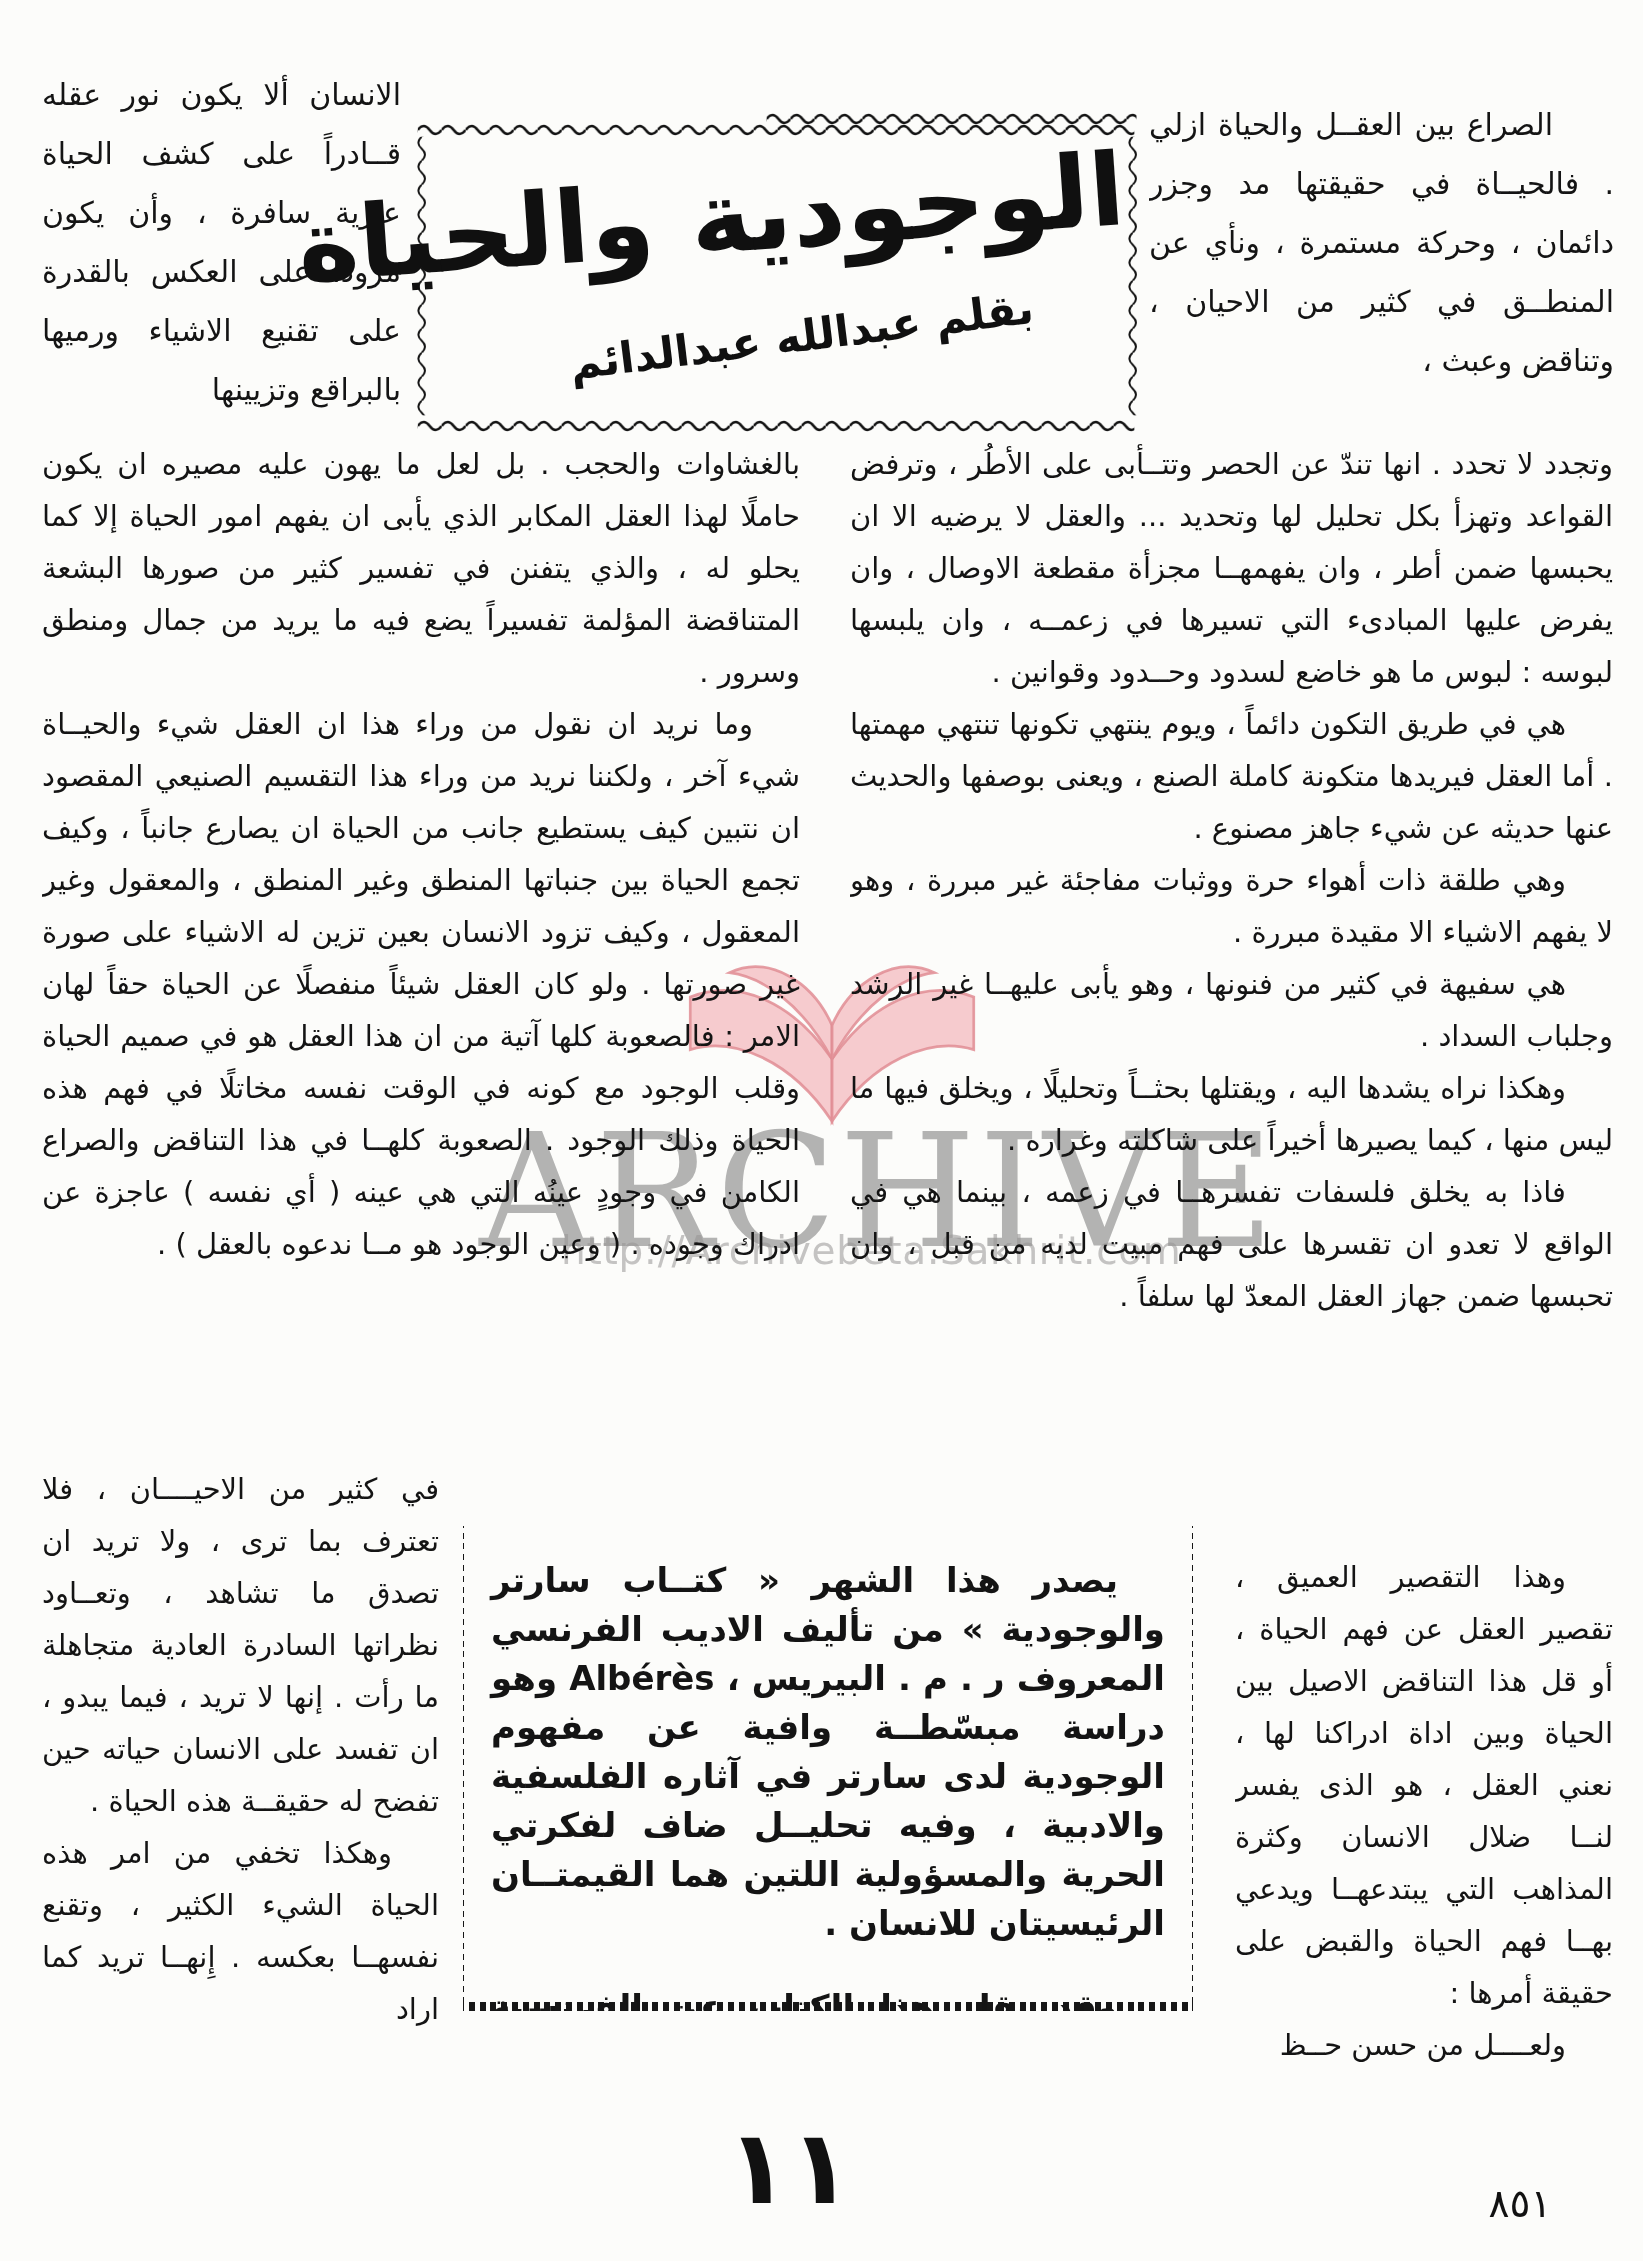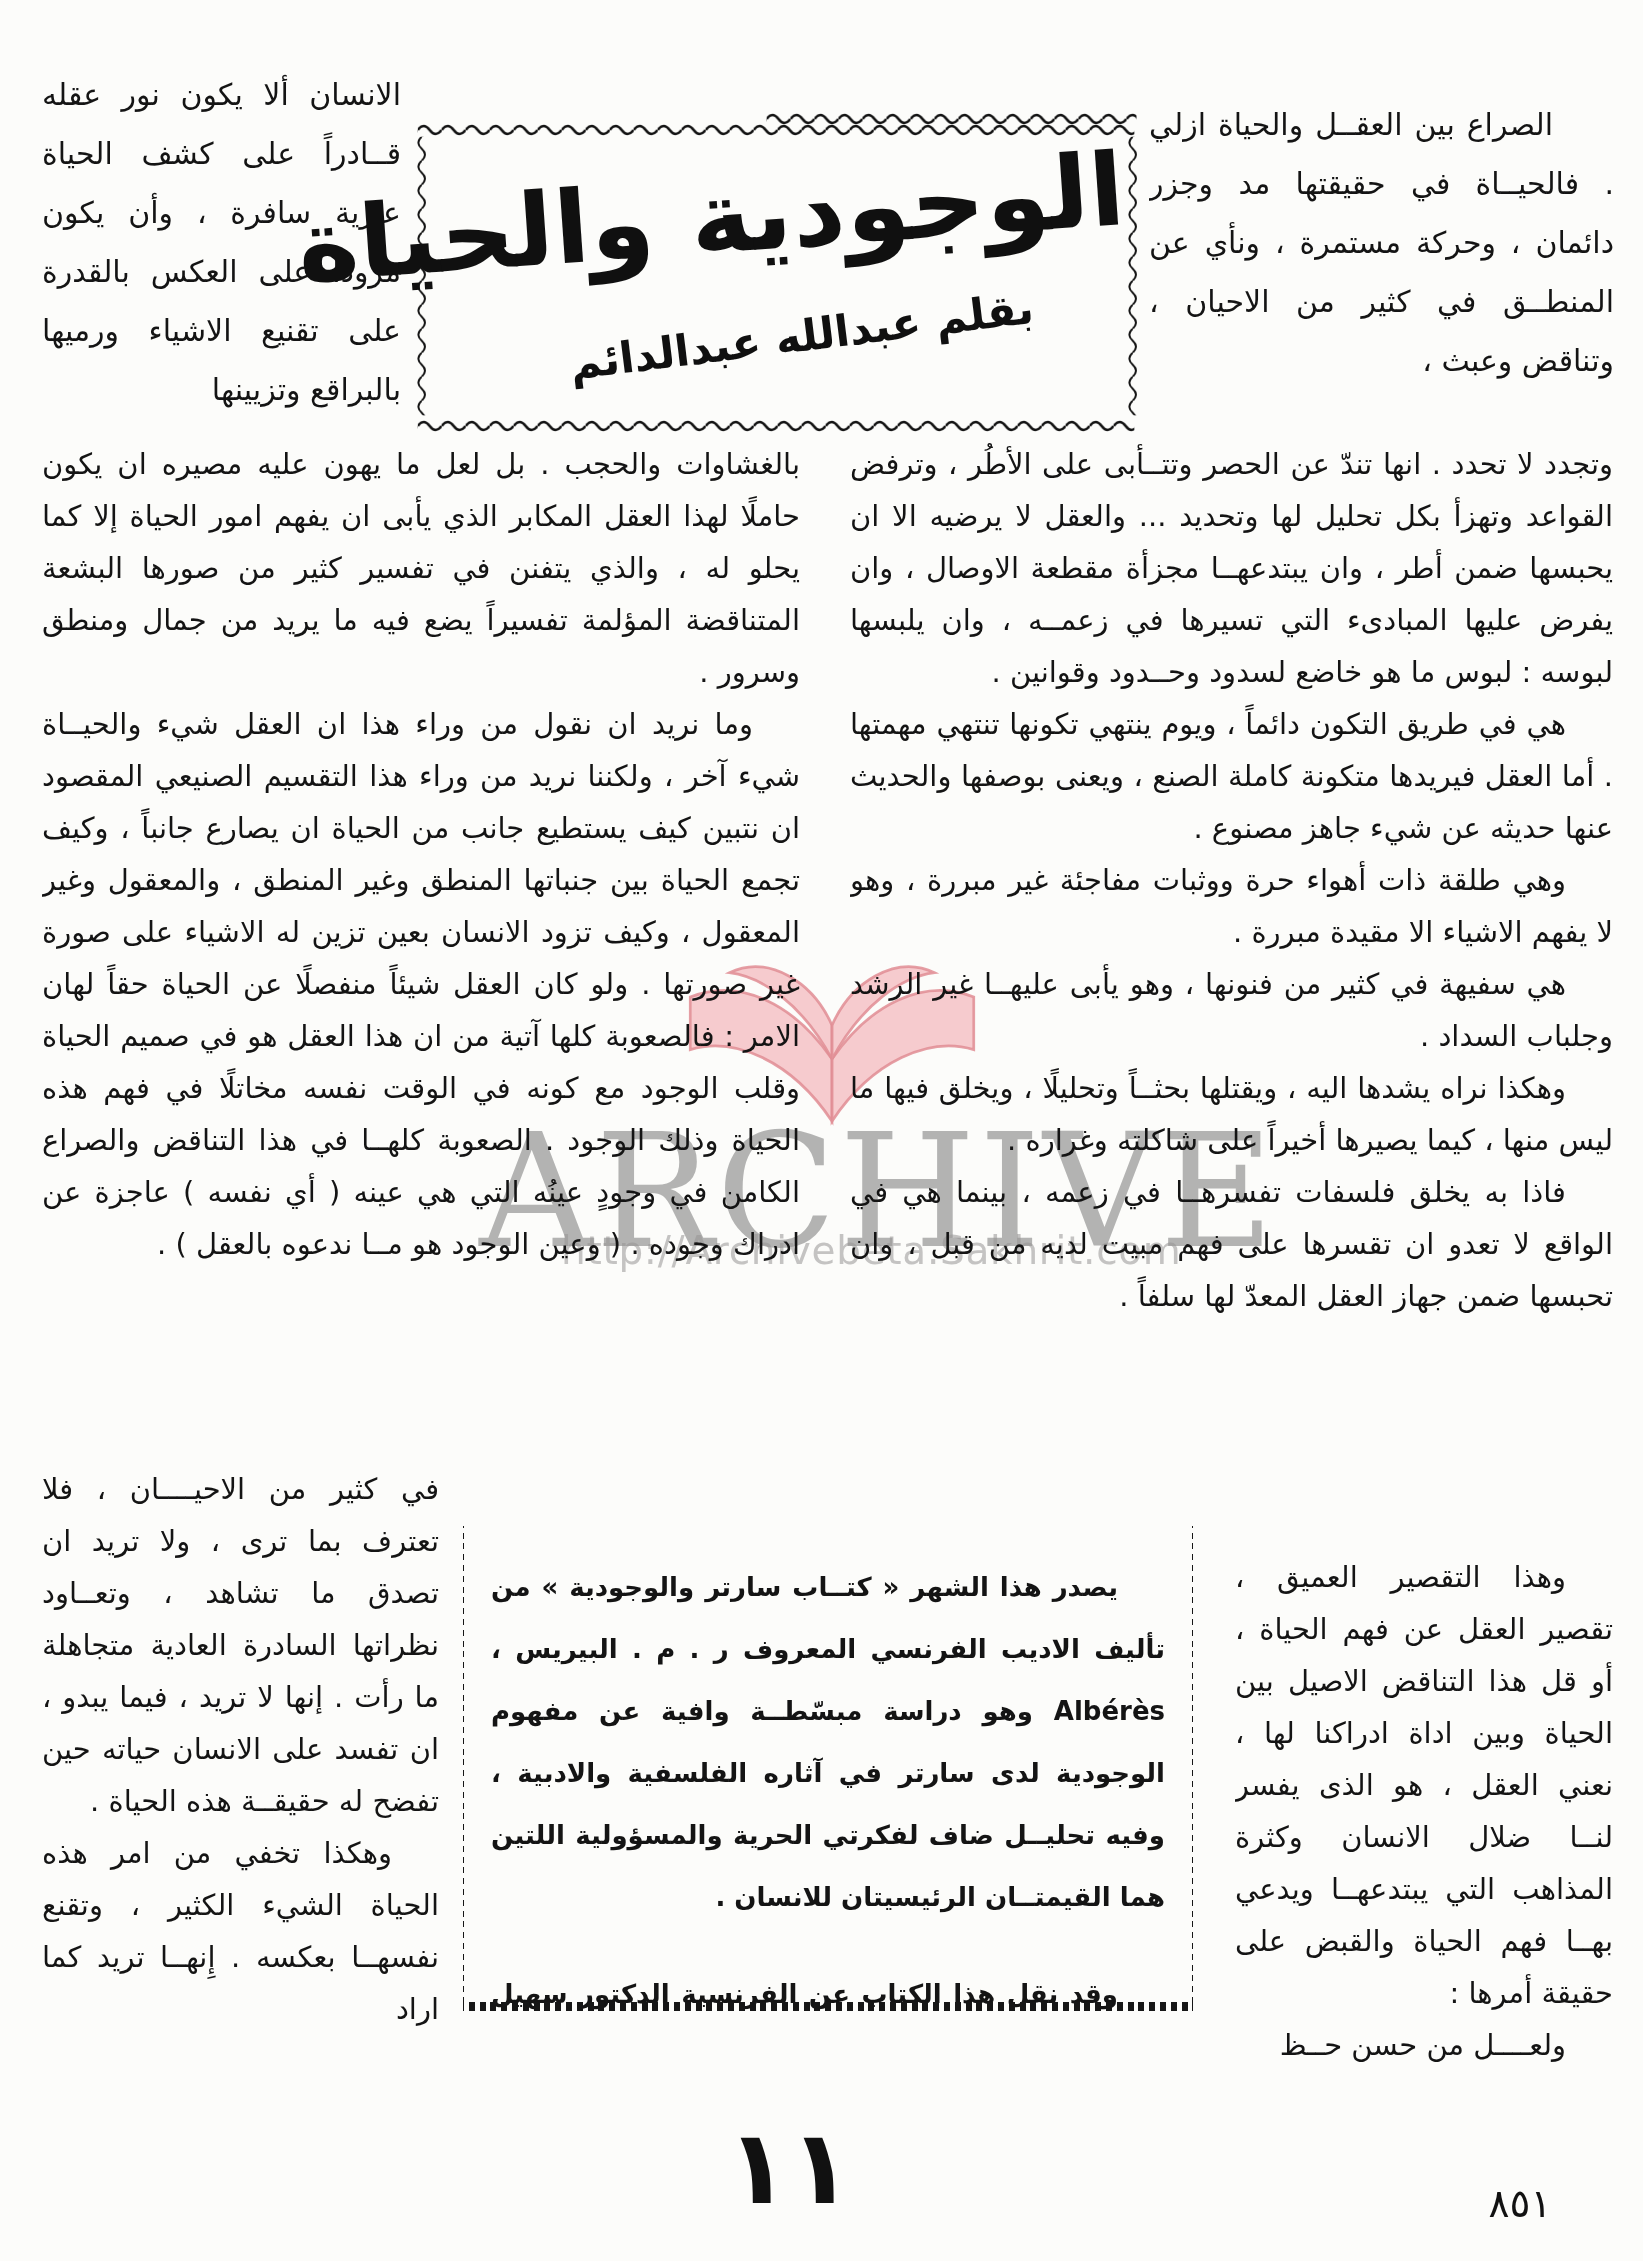--- a/index.html
+++ b/index.html
@@ -32,21 +32,21 @@
     position:absolute;right:81px;top:191px;width:513px;
     font-size:43px;font-weight:bold;text-align:center;direction:rtl;
     transform:rotate(-7deg);color:#101010;white-space:nowrap;
   }
   
   .ann-box{
     left:463px;top:1526px;width:730px;height:485px;
     box-sizing:border-box;padding:30px 28px 13.5px 28px;overflow:hidden;
   }
   .ann-box p{
-    font-size:26px;font-weight:bold;line-height:62px;text-indent:47px;margin:0;
+    font-size:34px;font-weight:bold;line-height:49px;text-indent:47px;margin:0;
   }
   .ann-box p + p{margin-top:35px;}
   .dash-h{position:absolute;height:13.5px;background:repeating-linear-gradient(90deg,#161616 0 6px,transparent 6px 10.8px);}
   .dash-v{position:absolute;width:13px;background:repeating-linear-gradient(180deg,#161616 0 6px,transparent 6px 10.8px);}
   
   .wm-archive{
     left:405px;top:1100px;width:946px;
     font-family:"DejaVu Serif", serif;
     font-size:157px;font-weight:500;letter-spacing:2.7px;
     color:rgba(100,100,100,0.48);text-align:center;white-space:nowrap;
@@ -134,21 +134,21 @@
   <div class="abs wm-url">http://Archivebeta.Sakhrit.com</div>
 </div>
 
 <div class="abs ar body-text clip" style="left:42px;top:438px;width:758px;height:1022px;">
   <p class="no-indent">بالغشاوات والحجب . بل لعل ما يهون عليه مصيره ان يكون حاملًا لهذا العقل المكابر الذي يأبى ان يفهم امور الحياة إلا كما يحلو له ، والذي يتفنن في تفسير كثير من صورها البشعة المتناقضة المؤلمة تفسيراً يضع فيه ما يريد من جمال ومنطق وسرور .</p>
   <p>وما نريد ان نقول من وراء هذا ان العقل شيء والحيــاة شيء آخر ، ولكننا نريد من وراء هذا التقسيم الصنيعي المقصود ان نتبين كيف يستطيع جانب من الحياة ان يصارع جانباً ، وكيف تجمع الحياة بين جنباتها المنطق وغير المنطق ، والمعقول وغير المعقول ، وكيف تزود الانسان بعين تزين له الاشياء على صورة غير صورتها . ولو كان العقل شيئاً منفصلًا عن الحياة حقاً لهان الامر : فالصعوبة كلها آتية من ان هذا العقل هو في صميم الحياة وقلب الوجود مع كونه في الوقت نفسه مخاتلًا في فهم هذه الحياة وذلك الوجود . الصعوبة كلهــا في هذا التناقض والصراع الكامن في وجودٍ عينُه التي هي عينه ( أي نفسه ) عاجزة عن ادراك وجوده . ( وعين الوجود هو مــا ندعوه بالعقل ) .</p>
 
 </div>
 
 <div class="abs ar body-text clip" style="left:850px;top:438px;width:763px;height:1084px;">
-  <p class="no-indent">وتجدد لا تحدد . انها تندّ عن الحصر وتتــأبى على الأطُر ، وترفض القواعد وتهزأ بكل تحليل لها وتحديد ... والعقل لا يرضيه الا ان يحبسها ضمن أطر ، وان يبتدعهــا مجزأة مقطعة الاوصال ، وان يفرض عليها المبادىء التي تسيرها في زعمــه ، وان يلبسها لبوسه : لبوس ما هو خاضع لسدود وحــدود وقوانين .</p>
+  <p class="no-indent">وتجدد لا تحدد . انها تندّ عن الحصر وتتــأبى على الأطُر ، وترفض القواعد وتهزأ بكل تحليل لها وتحديد ... والعقل لا يرضيه الا ان يحبسها ضمن أطر ، وان يفهمهــا مجزأة مقطعة الاوصال ، وان يفرض عليها المبادىء التي تسيرها في زعمــه ، وان يلبسها لبوسه : لبوس ما هو خاضع لسدود وحــدود وقوانين .</p>
   <p>هي في طريق التكون دائماً ، ويوم ينتهي تكونها تنتهي مهمتها . أما العقل فيريدها متكونة كاملة الصنع ، ويعنى بوصفها والحديث عنها حديثه عن شيء جاهز مصنوع .</p>
   <p>وهي طلقة ذات أهواء حرة ووثبات مفاجئة غير مبررة ، وهو لا يفهم الاشياء الا مقيدة مبررة .</p>
   <p>هي سفيهة في كثير من فنونها ، وهو يأبى عليهــا غير الرشد وجلباب السداد .</p>
   <p>وهكذا نراه يشدها اليه ، ويقتلها بحثــاً وتحليلًا ، ويخلق فيها ما ليس منها ، كيما يصيرها أخيراً على شاكلته وغراره .</p>
   <p>فاذا به يخلق فلسفات تفسرهــا في زعمه ، بينما هي في الواقع لا تعدو ان تقسرها على فهم مبيت لديه من قبل ، وان تحبسها ضمن جهاز العقل المعدّ لها سلفاً .</p>
 </div>
 
 <div class="abs ar body-text clip" style="left:42px;top:1463px;width:397px;height:608px;">
   <p class="no-indent">في كثير من الاحيــــان ، فلا تعترف بما ترى ، ولا تريد ان تصدق ما تشاهد ، وتعــاود نظراتها السادرة العادية متجاهلة ما رأت . إنها لا تريد ، فيما يبدو ، ان تفسد على الانسان حياته حين تفضح له حقيقــة هذه الحياة .</p>
   <p>وهكذا تخفي من امر هذه الحياة الشيء الكثير ، وتقنع نفسهــا بعكسه . إِنهــا تريد كما اراد</p>

